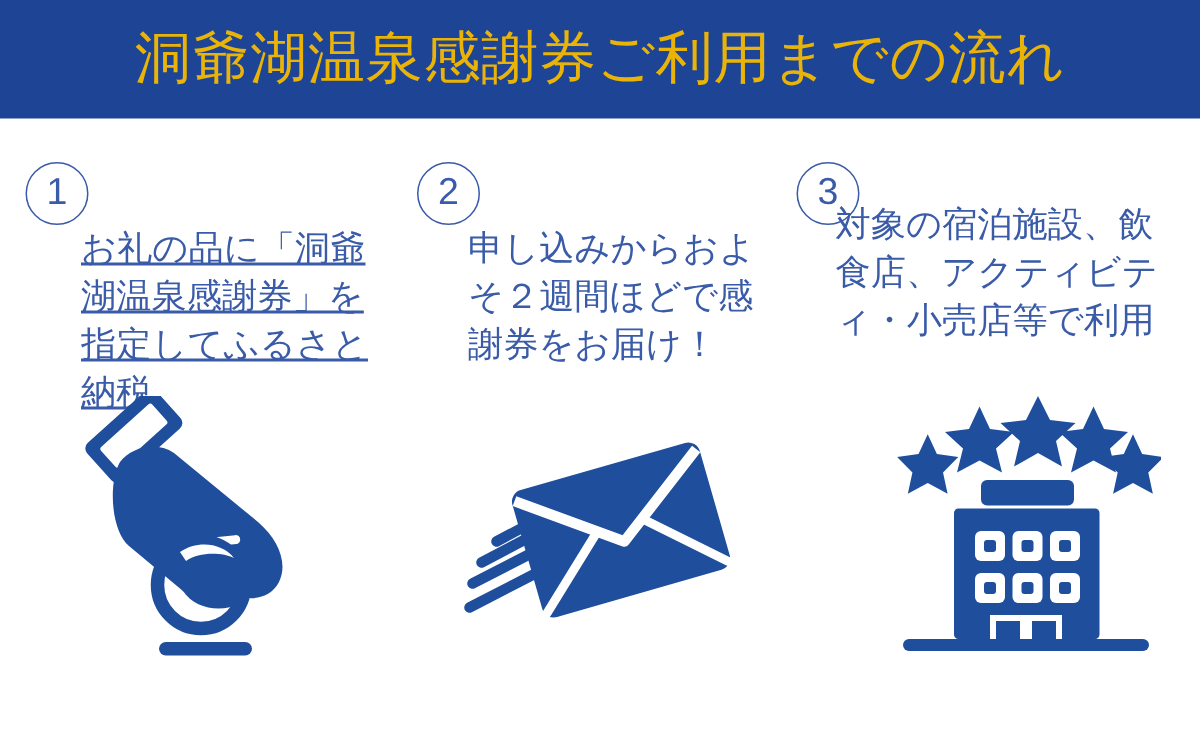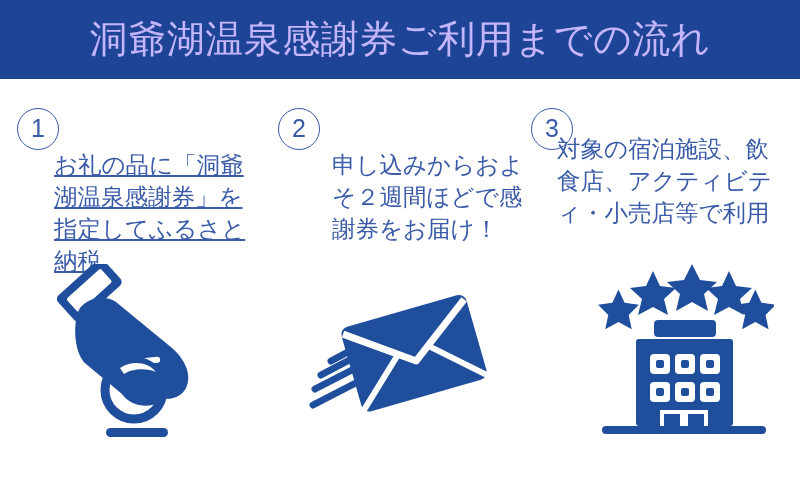--- a/index.html
+++ b/index.html
@@ -107,21 +107,21 @@
   .step-3 .step-icon { left: 86px; top: 185px; width: 180px; height: 175px; }
 
   .step-icon svg { display: block; width: 100%; height: 100%; }
 </style>
 </head>
 <body>
 
 <div class="infographic" style="background: rgb(255, 255, 255);">
 
   <div class="banner" style="background: rgb(30, 68, 150);">
-    <div class="banner-title" style="color: #c4b5fd;">洞爺湖温泉感謝券ご利用までの流れ</div>
+    <div class="banner-title" style="color: #eab308;">洞爺湖温泉感謝券ご利用までの流れ</div>
   </div>
 
   <div class="steps">
 
     <div class="step step-1">
       <div class="step-number" style="color: rgb(58, 91, 168); border-color: rgb(58, 91, 168);">
         <span>1</span>
       </div>
       <div class="step-text" style="color: rgb(58, 91, 168);">お礼の品に「洞爺
 湖温泉感謝券」を
@@ -161,21 +161,21 @@
             <rect x="54" y="164" width="62" height="9" rx="4.5" ry="4.5"></rect>
           </g>
         </svg>
       </div>
     </div>
 
     <div class="step step-2">
       <div class="step-number" style="color: rgb(58, 91, 168); border-color: rgb(58, 91, 168);">
         <span>2</span>
       </div>
-      <div class="step-text" style="color: rgb(58, 91, 168); margin-left: 20px;">申し込みからおよ
+      <div class="step-text" style="color: rgb(58, 91, 168);">申し込みからおよ
 そ２週間ほどで感
 謝券をお届け！</div>
     </div>
 
     <div class="step-icon" style="left:305px; top:200px; width:200px; height:150px;">
       <svg viewBox="0 0 200 150" xmlns="http://www.w3.org/2000/svg">
         <g>
 
           <g stroke="#1f4f9c" stroke-width="7" stroke-linecap="round" fill="none">
             <path d="M8 126 L 74 92"></path>

